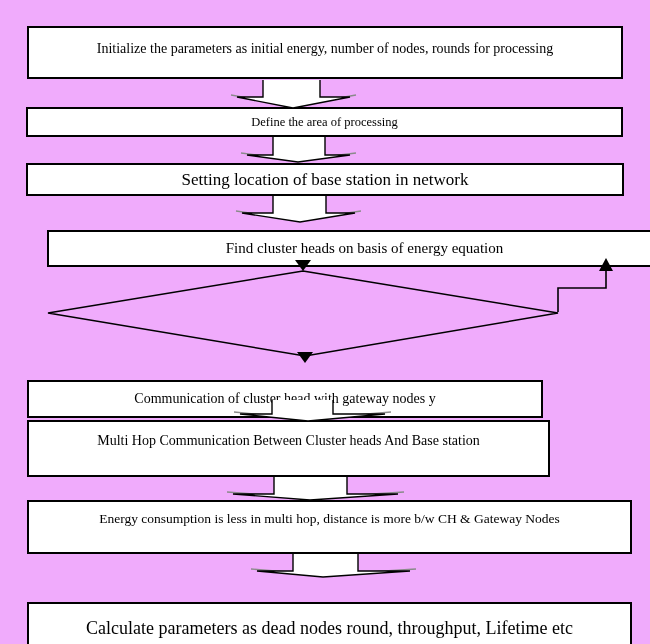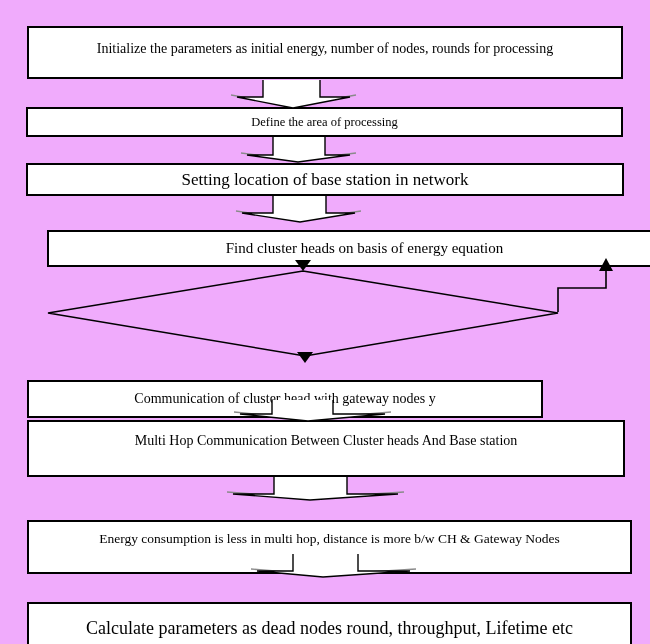--- a/index.html
+++ b/index.html
@@ -25,22 +25,22 @@
     line-height: 1.15;
     z-index: 1;
   }
   .centered { align-items: center; text-align: center; }
   svg.arrows { z-index: 2; pointer-events: none; }
   .b1 { left: 27px;  top: 26px;  width: 596px; height: 53px; font-size: 14px;  padding-top: 13px; }
   .b2 { left: 26px;  top: 107px; width: 597px; height: 30px; font-size: 12.5px; }
   .b3 { left: 26px;  top: 163px; width: 598px; height: 33px; font-size: 17px; }
   .b4 { left: 26px;  top: 230px; width: 635px; height: 37px; font-size: 15px; margin-left: 21px; }
   .b5 { left: 27px;  top: 362px; width: 516px; height: 38px; font-size: 14px; margin-top: 18px; }
-  .b6 { left: 27px;  top: 420px; width: 598px; height: 57px; font-size: 14px;  padding-top: 11px; }
-  .b7 { left: 27px;  top: 500px; width: 605px; height: 54px; font-size: 13.5px; padding-top: 9px; margin-top: 20px; }
+  .b6 { left: 27px;  top: 420px; width: 523px; height: 57px; font-size: 14px;  padding-top: 11px; }
+  .b7 { left: 27px;  top: 500px; width: 605px; height: 54px; font-size: 13.5px; padding-top: 9px; }
   .b8 { left: 27px;  top: 602px; width: 605px; height: 68px; font-size: 18px;  padding-top: 14px; }
   .decision-label {
     position: absolute;
     left: 135px; top: 297px; width: 340px;
     text-align: center;
     font-size: 14px;
     z-index: 3;
   }
 </style>
 </head>

